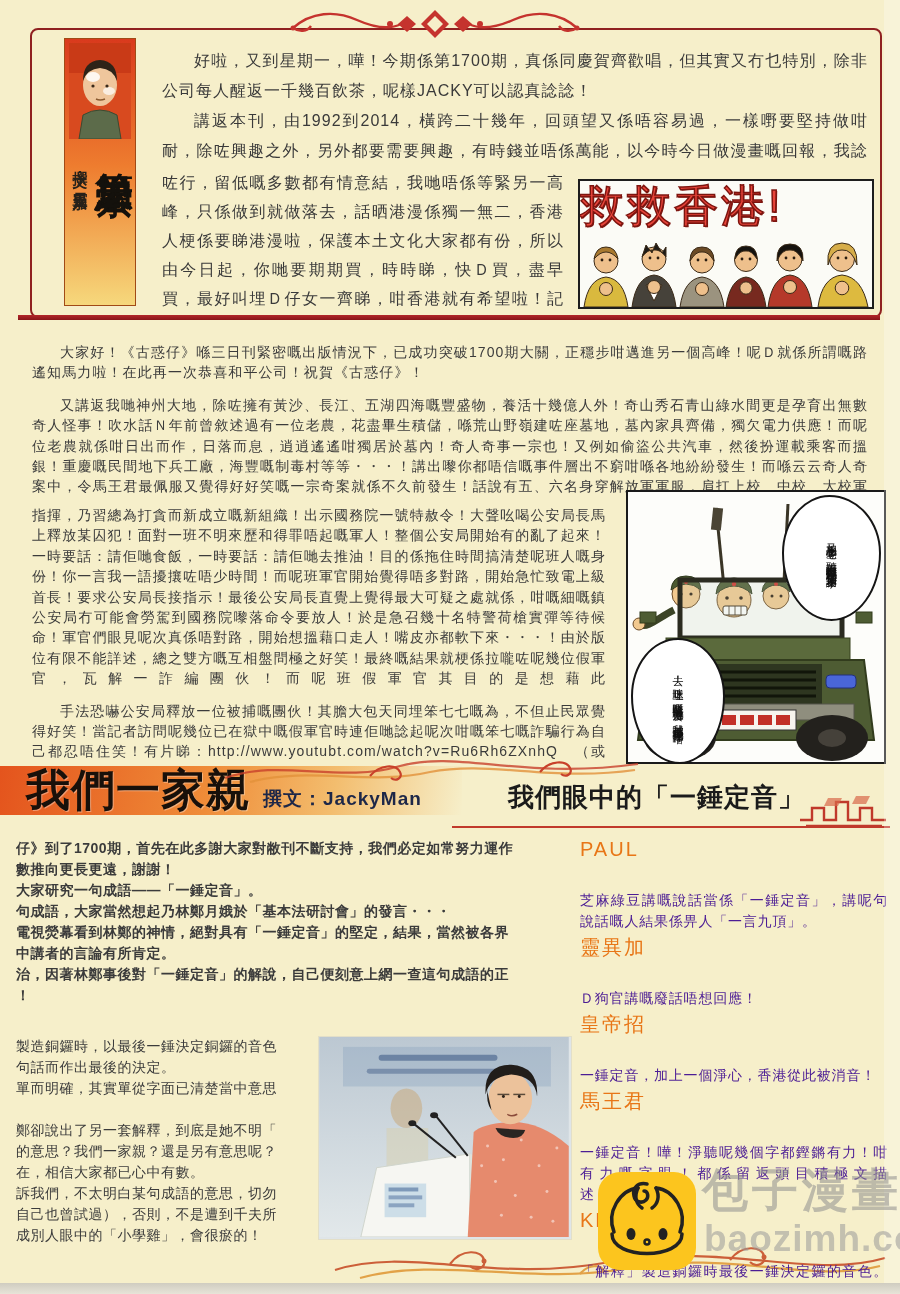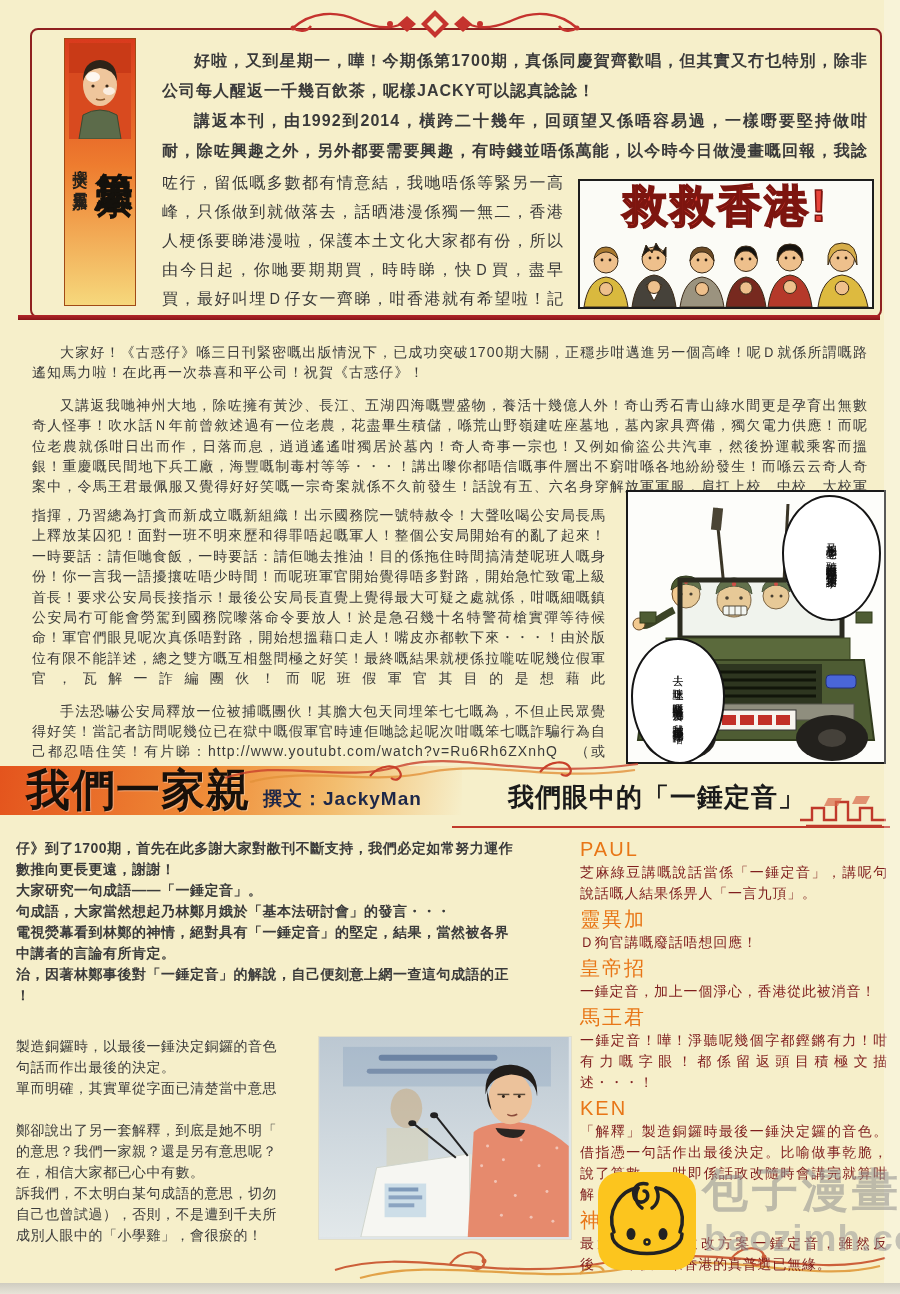--- a/index.html
+++ b/index.html
@@ -14,25 +14,25 @@
     background:linear-gradient(#d93a1d,#ee7d2f 48%,#f6d87c);border:1px solid #a14a16;box-sizing:border-box;}
   .portrait{position:absolute;left:4px;top:4px;width:62px;height:96px;overflow:hidden;}
   .v-title{position:absolute;right:1px;top:103px;height:165px;writing-mode:vertical-rl;
     font-size:38px;font-weight:900;color:#14110c;letter-spacing:2px;line-height:40px;}
   .v-byline{position:absolute;left:5px;top:120px;writing-mode:vertical-rl;
     font-size:15px;font-weight:700;color:#26211a;letter-spacing:2px;}
   .top-text{font-size:16px;line-height:30px;letter-spacing:1px;color:#3a3a3a;text-align:justify;}
   .top-text p{margin:0;text-indent:2em;}
   .top-text p.cont{text-indent:0;}
   .jlast{text-align-last:justify;}
-  .top-a{left:162px;top:46px;width:706px;height:122px;overflow:hidden;font-weight:bold;}
+  .top-a{left:162px;top:46px;width:706px;height:122px;overflow:hidden;}
   .top-b{left:162px;top:168px;width:402px;height:148px;overflow:hidden;line-height:29px;}
   .poster{left:578px;top:179px;width:296px;height:130px;background:#fbfbf6;border:2px solid #1d1d1d;
     box-sizing:border-box;overflow:hidden;}
-  .poster-title{text-align:center;font-size:44px;font-weight:700;color:#e8443a;letter-spacing:3px;
+  .poster-title{text-align:left;font-size:44px;font-weight:400;color:#e8443a;letter-spacing:3px;
     line-height:50px;-webkit-text-stroke:1.5px #7d150f;text-shadow:1px 1px 0 #7d150f;}
   .poster-figs{position:absolute;left:0;bottom:0;width:292px;height:70px;}
 
   .red-rule{left:18px;top:315px;width:862px;height:5px;background:linear-gradient(#b3262a,#871519);}
 
   
   .mid{font-size:14px;line-height:20.4px;letter-spacing:1.1px;color:#3b3b3b;text-align:justify;}
   .mid p{margin:12px;text-indent:2em;}
   .mid p.cont{text-indent:0;}
   .mid-a{left:20px;top:330px;width:860px;height:163px;overflow:hidden;}
@@ -60,21 +60,21 @@
 
   
   .bl{font-size:14px;line-height:21px;letter-spacing:.5px;color:#3b3b3b;}
   .bl div{white-space:nowrap;overflow:hidden;height:21px;}
   .bl-wide{left:16px;top:838px;width:560px;font-weight:bold;}
   .bl-narrow{left:16px;top:1036px;width:302px;}
   .photo{left:318px;top:1036px;width:252px;height:202px;background:#dfe5e8;border:1px solid #e3dfc8;}
   .bottom-flourish{left:330px;top:1240px;width:560px;height:48px;opacity:.9;}
   .right-col{left:580px;top:834px;width:308px;}
   .entry-name{font-size:20px;font-weight:400;color:#e87617;letter-spacing:2px;line-height:26px;margin-top:2px;}
-  .entry-text{font-size:14px;line-height:21px;letter-spacing:.8px;color:#7f1d1d;text-align:justify;}
+  .entry-text{font-size:14px;line-height:21px;letter-spacing:.8px;color:#4c1d95;text-align:justify;margin-top:28px;}
 
   
   .watermark{left:598px;top:1158px;width:292px;height:126px;z-index:9;}
   .bun{position:absolute;left:0;top:14px;width:98px;height:98px;background:#fcc51e;border-radius:22px;}
   .wm-name{position:absolute;left:104px;top:2px;font-size:46px;font-weight:700;color:#8f8f8f;
     opacity:.55;letter-spacing:4px;white-space:nowrap;}
   .wm-domain{position:absolute;left:106px;top:60px;font-size:37px;font-weight:600;color:#9a9a9a;
     opacity:.55;letter-spacing:1px;}
   .page-bottom-edge{left:0;top:1283px;width:900px;height:11px;background:linear-gradient(#cfccc0,#e7e4d8);}
   .right-light{right:0;top:0;width:16px;height:1294px;background:rgba(255,255,255,.28);}

